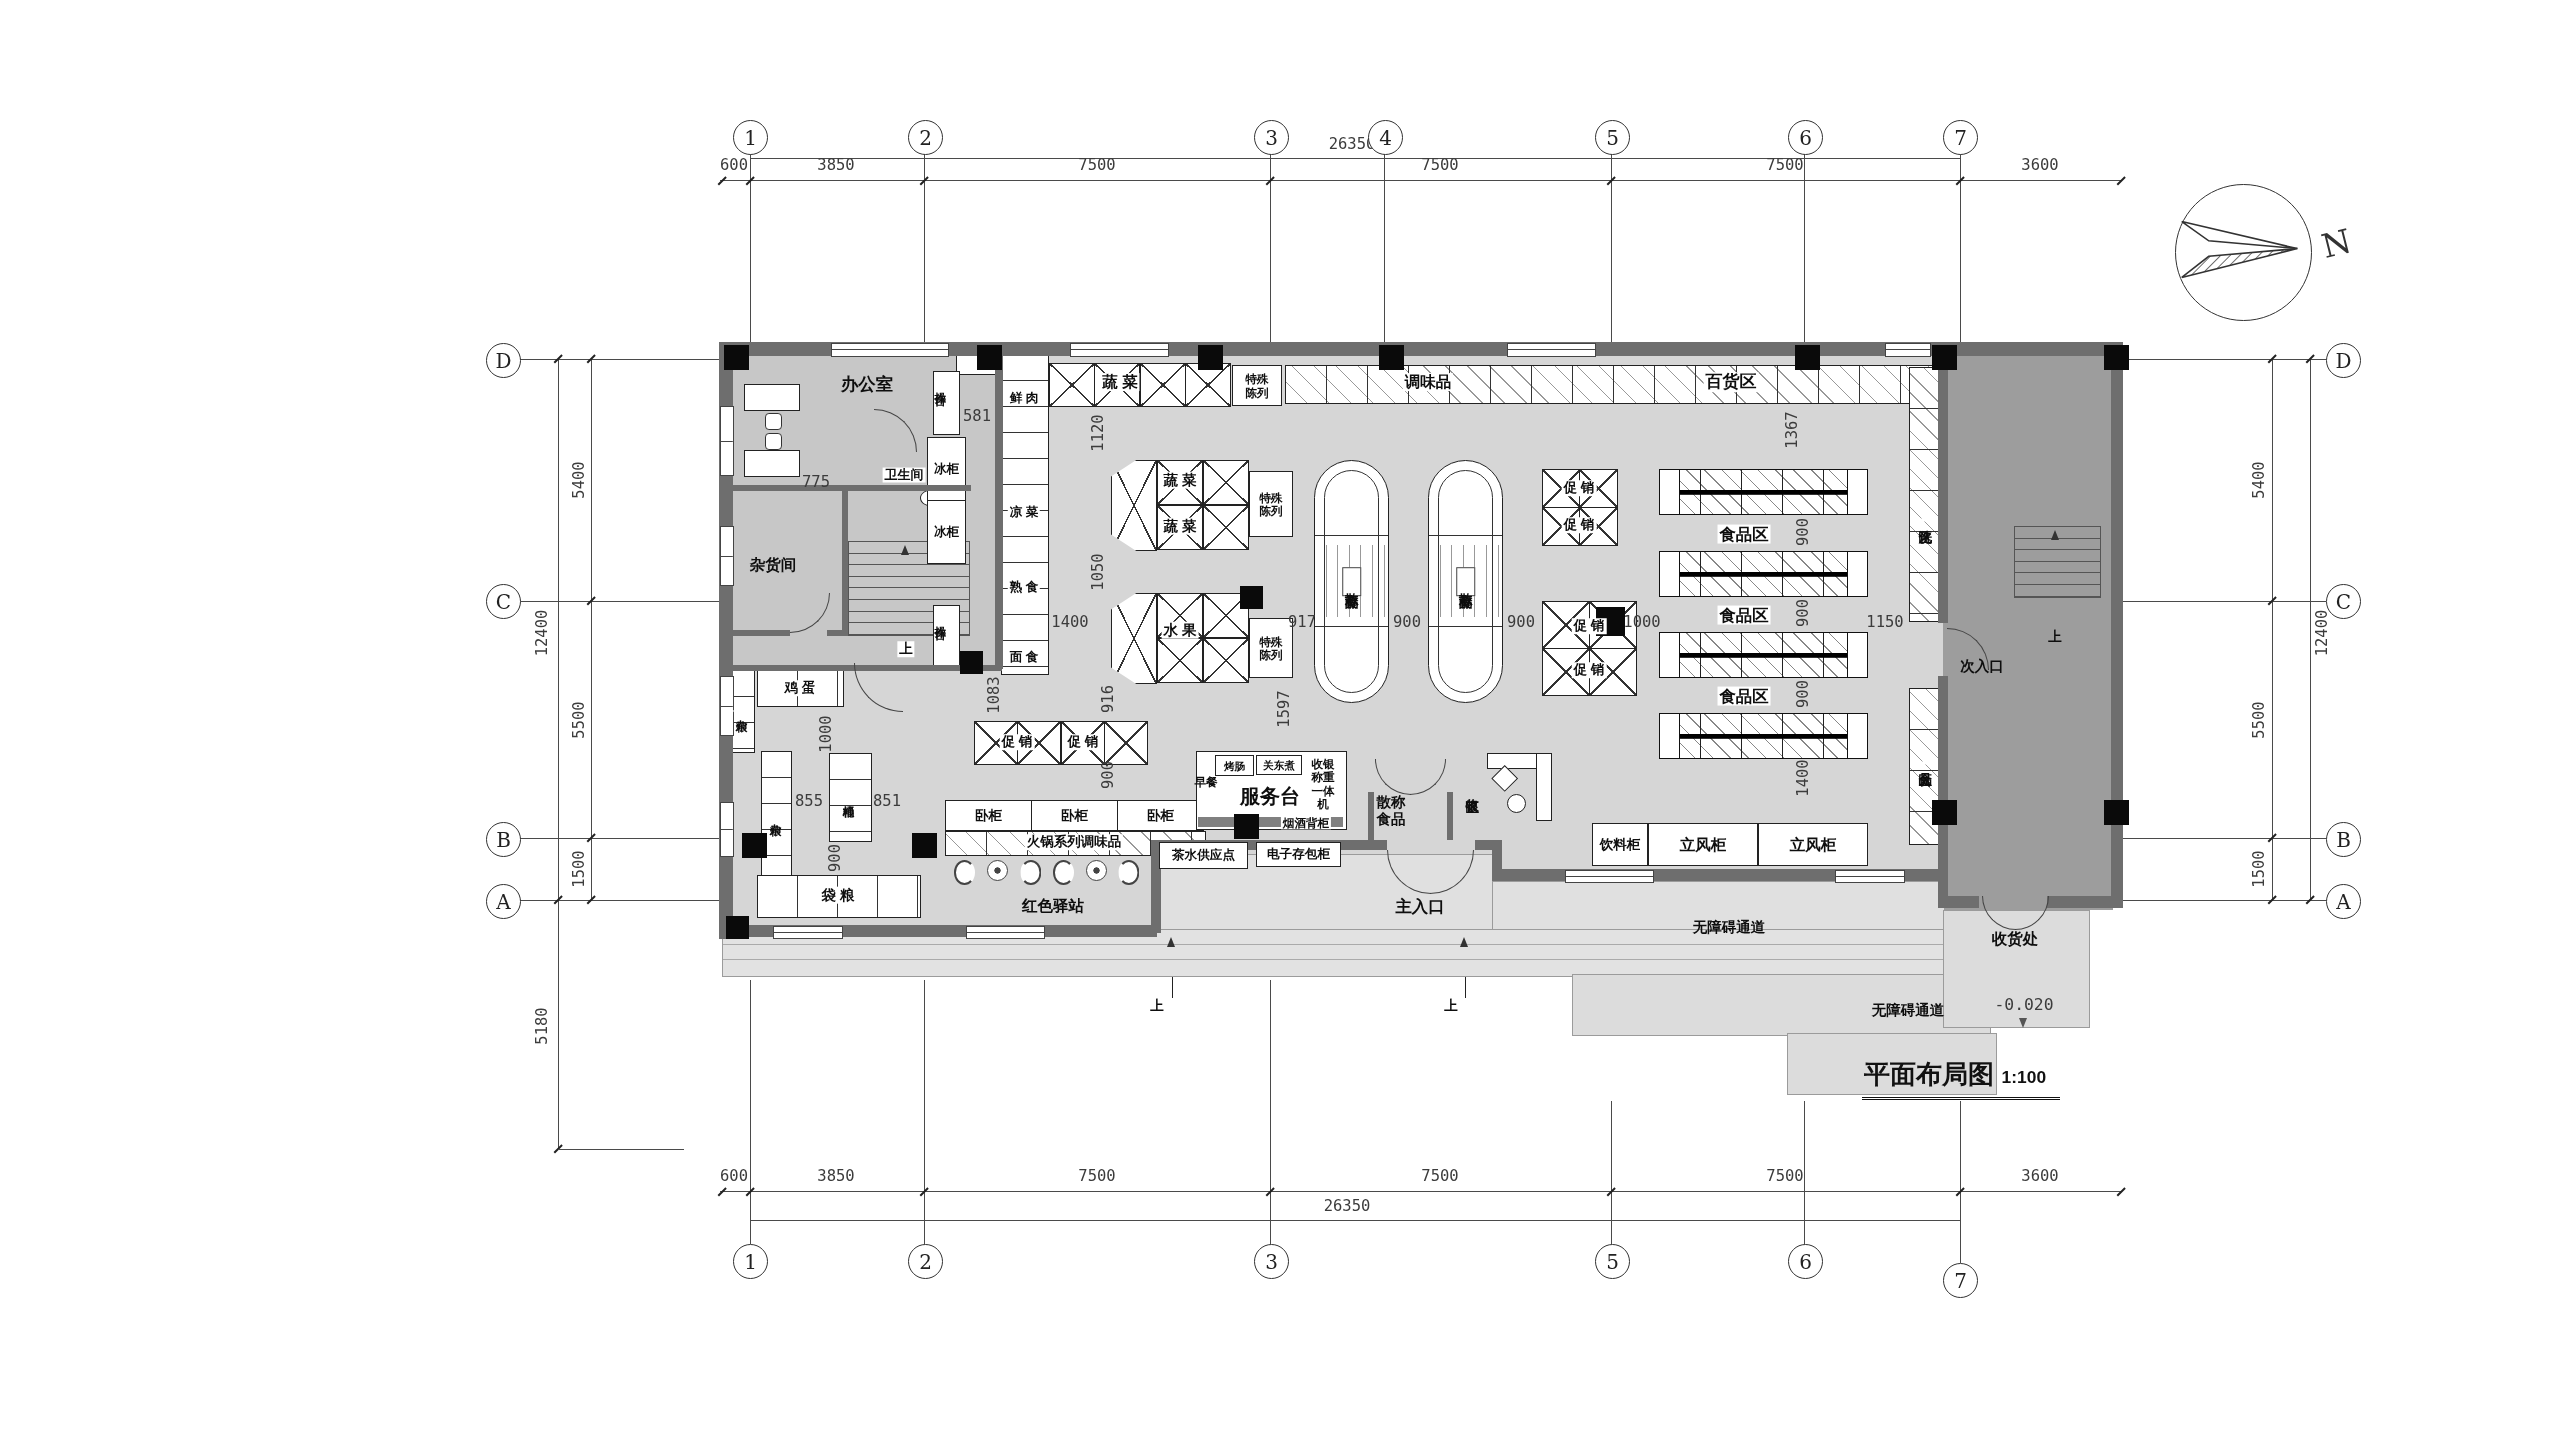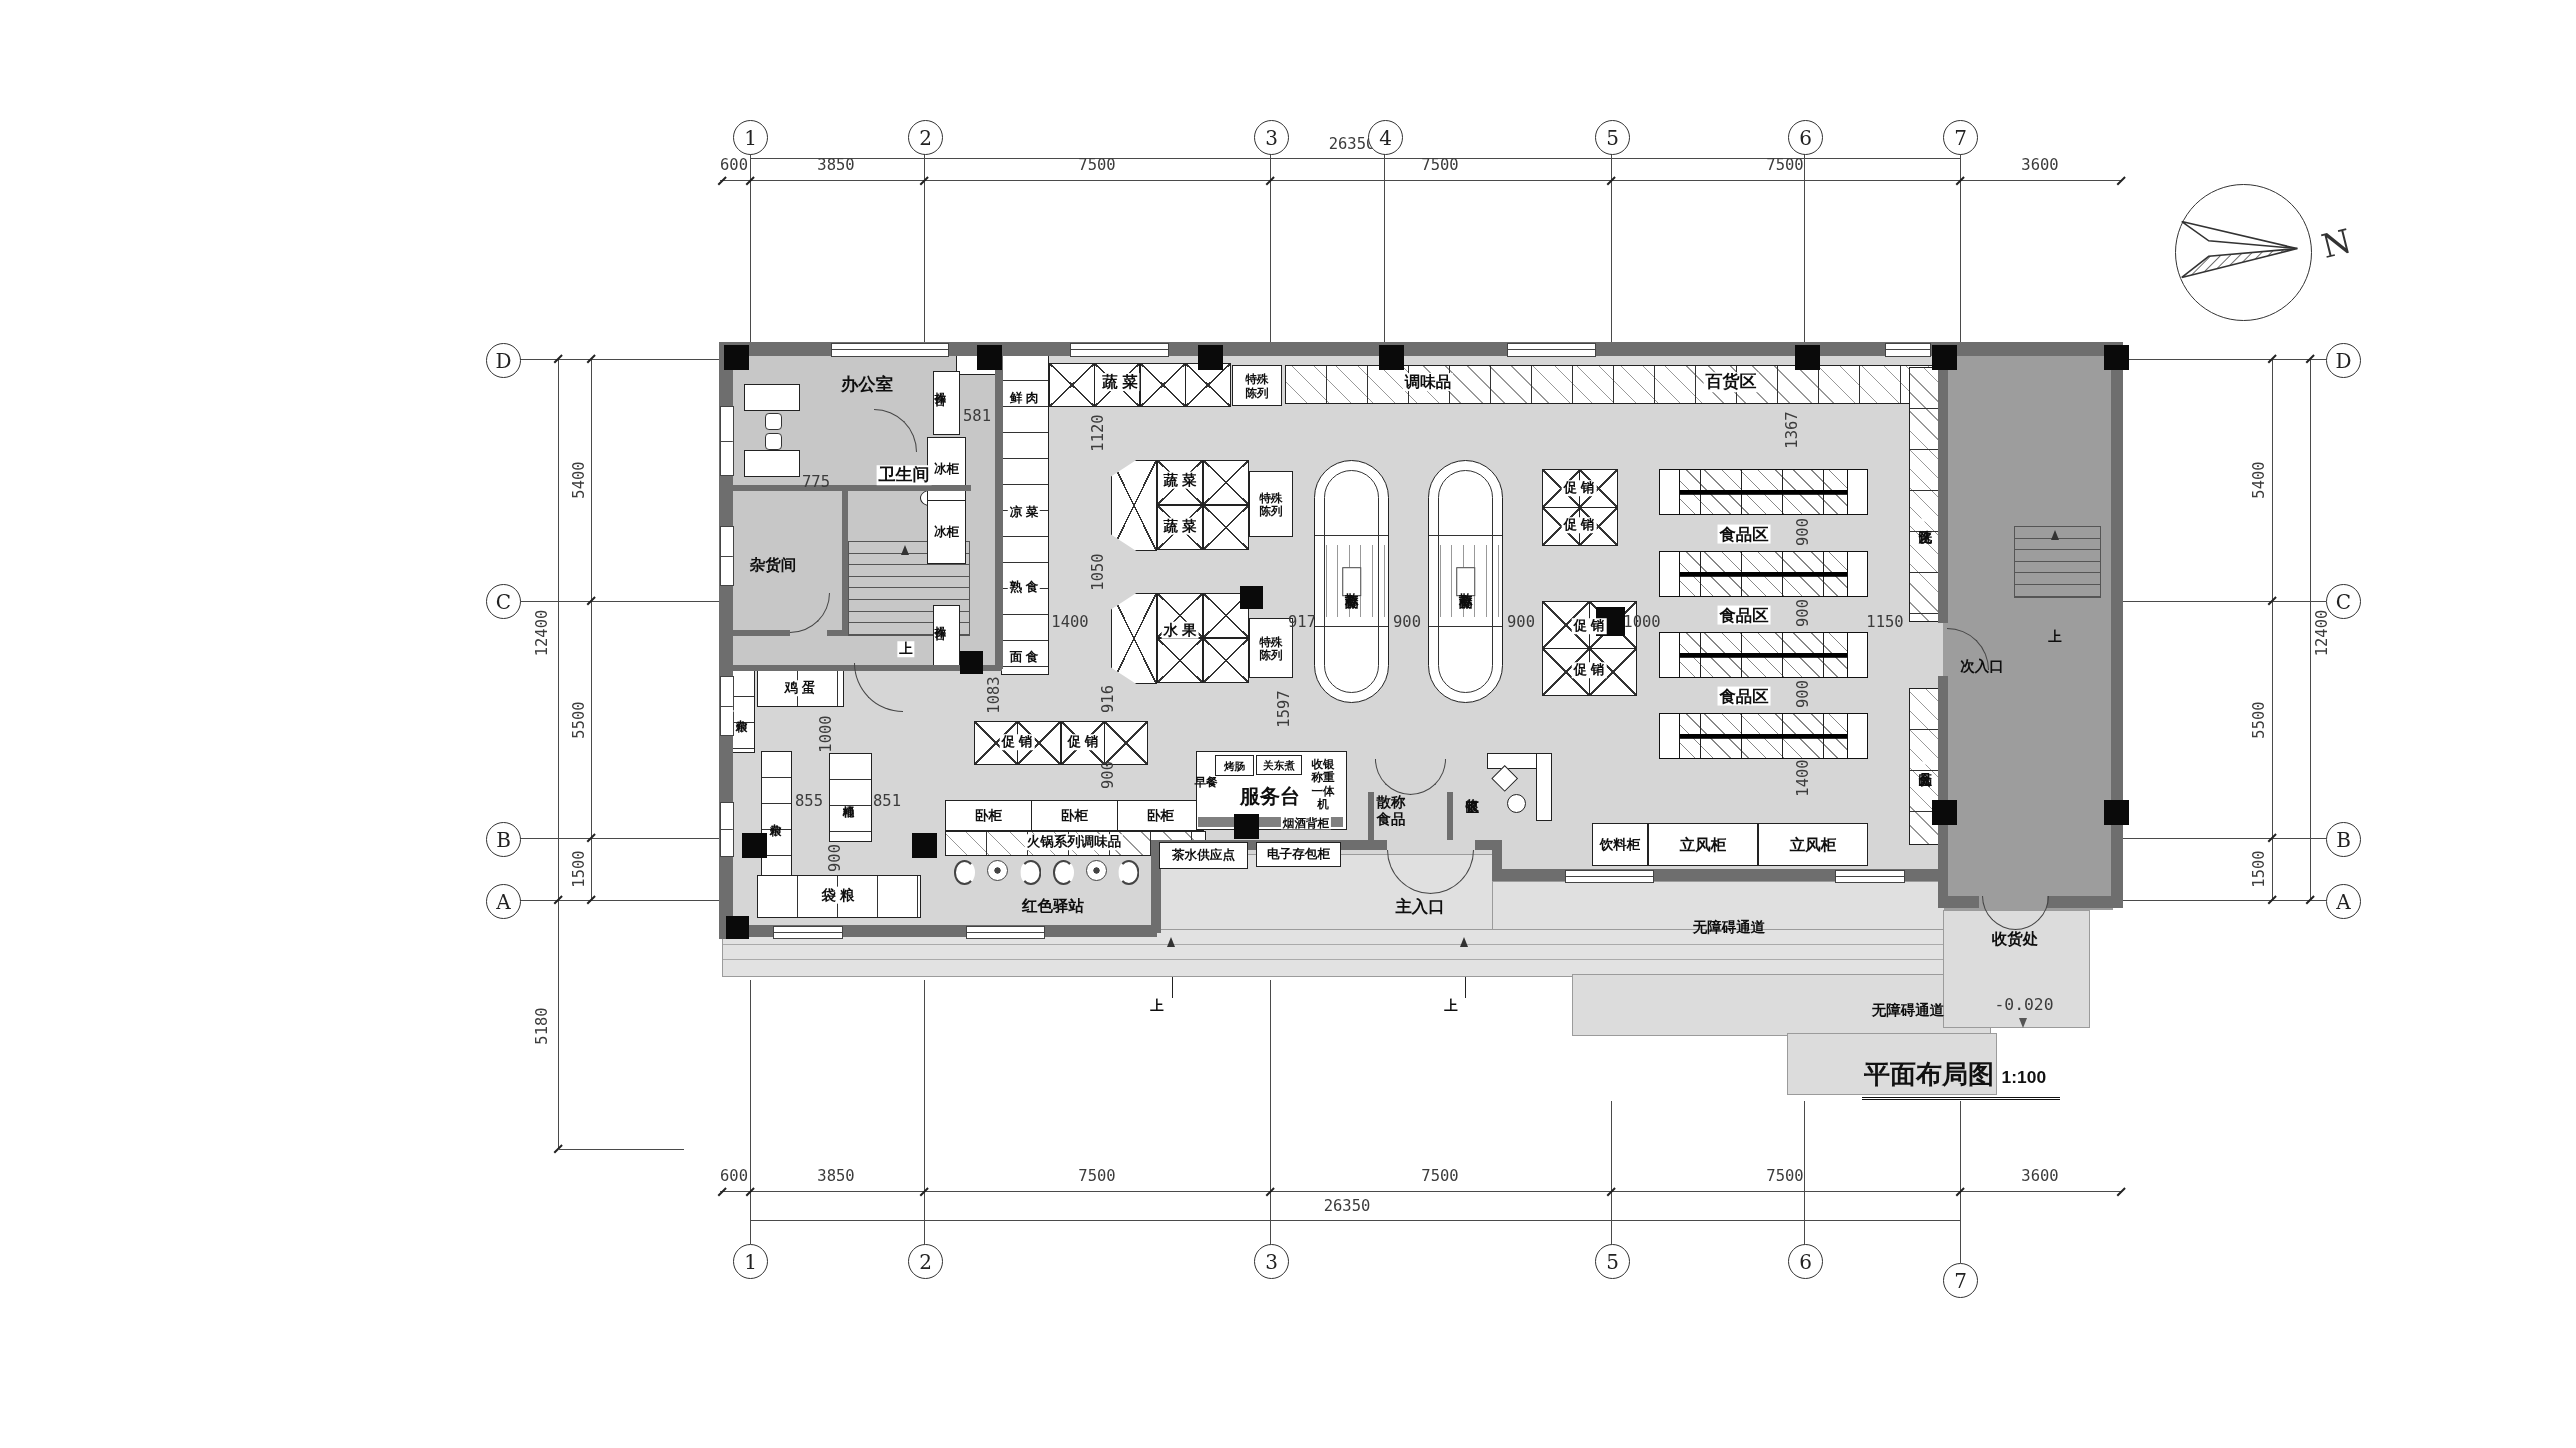--- a/index.html
+++ b/index.html
@@ -282,21 +282,21 @@
   <div class="col" style="left:2104px;top:800px;width:25px;height:25px"></div>
   <div class="col" style="left:1234px;top:814px;width:25px;height:25px"></div>
   <div class="col" style="left:726px;top:916px;width:23px;height:23px"></div>
 
   <div class="lbl" style="left:867px;top:384px;font-size:17.4px">办公室</div>
   <div class="box" style="left:744px;top:384px;width:54px;height:25px"></div>
   <div class="seat" style="left:765px;top:413px"></div>
   <div class="box" style="left:744px;top:450px;width:54px;height:25px"></div>
   <div class="seat" style="left:765px;top:433px"></div>
   <div class="arc arc-tr" style="left:874px;top:409px;width:42px;height:42px"></div>
-  <div class="lbl lblw" style="left:904px;top:475px;font-size:17px">卫生间</div>
+  <div class="lbl lblw" style="left:904px;top:475px;font-size:13px">卫生间</div>
   <div class="box" style="left:920px;top:489px;width:25px;height:16.4px;border-radius:50%"></div>
   <div class="dim" style="left:816px;top:483px">775</div>
   <div class="stairsH" style="left:848px;top:541px;width:120px;height:93px"></div>
   <div class="vl" style="left:906px;top:551px;height:83px;background:#222"></div>
   <div class="tri-up" style="left:901px;top:541px"></div>
   <div class="lbl lblw" style="left:906px;top:649px;font-size:13.5px">上</div>
   <div class="lbl" style="left:773px;top:565px;font-size:15.5px">杂货间</div>
   <div class="arc arc-br" style="left:790px;top:593px;width:39px;height:39px"></div>
 
   <div class="box" style="left:956px;top:354px;width:39px;height:19.3px"></div>

